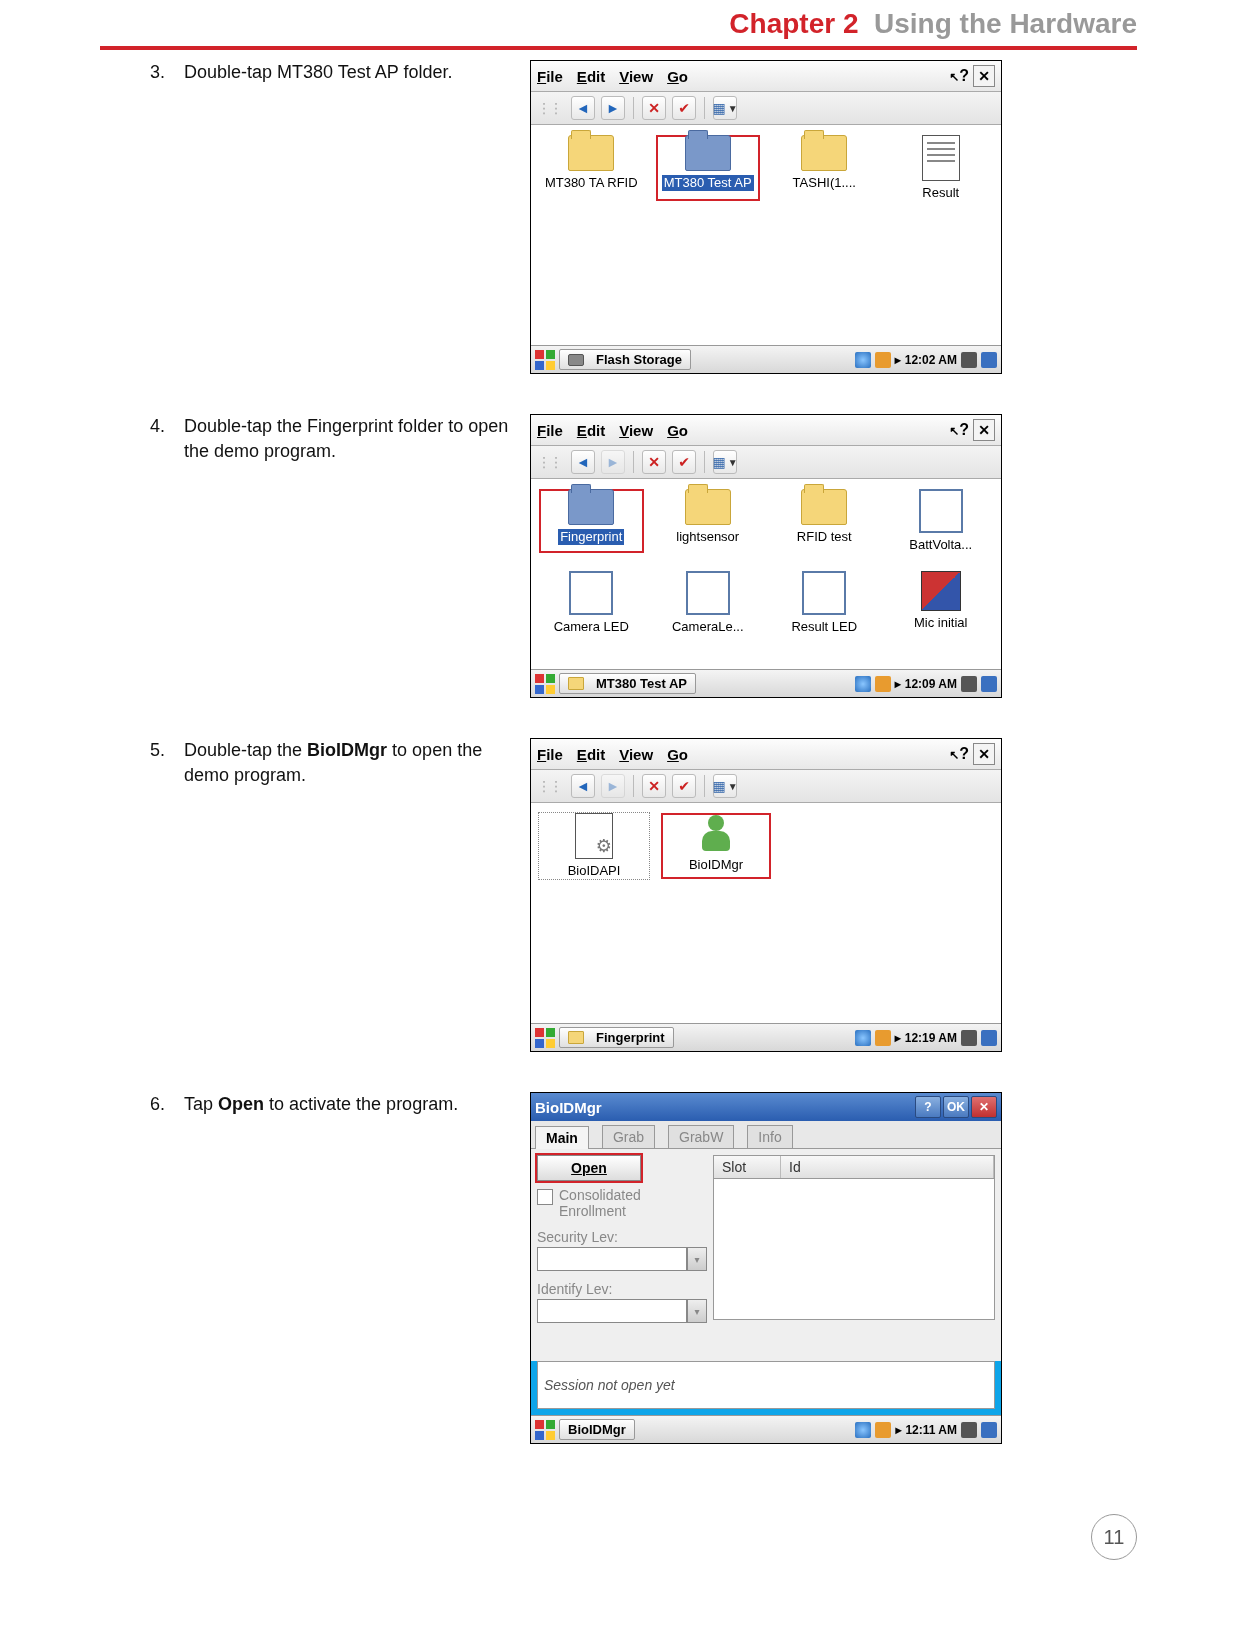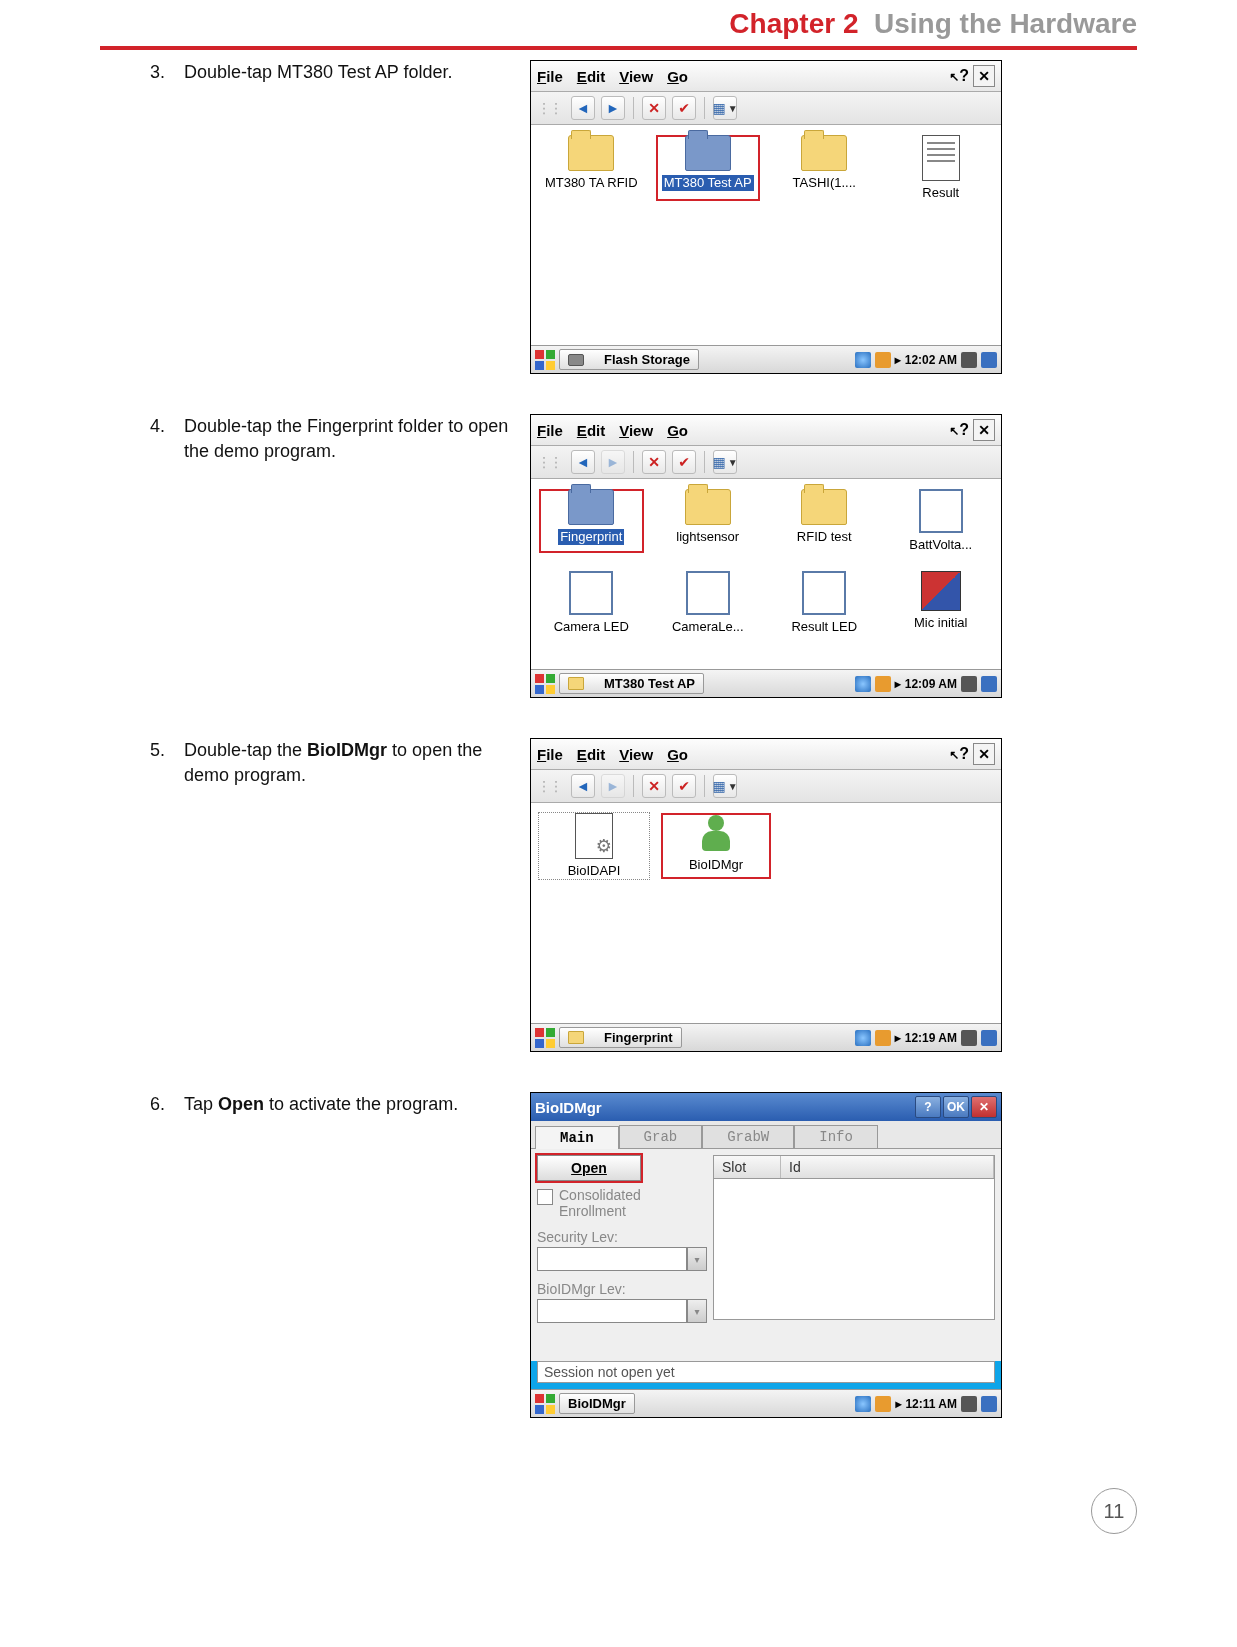--- a/index.html
+++ b/index.html
@@ -188,58 +188,58 @@
     border-top: 1px solid #999;
     font-size: 13px;
     font-weight: bold;
   }
   .start-flag{
     width:20px;height:20px;margin-right:4px;position:relative;
   }
   .start-flag::before{content:"";position:absolute;left:0;top:0;width:9px;height:9px;background:#d33;}
   .start-flag::after{content:"";position:absolute;right:0;top:0;width:9px;height:9px;background:#3a3;box-shadow:-11px 11px 0 #36c,0 11px 0 #fc3;}
   .task-btn{
-    background:linear-gradient(#fff,#e0e0e0);border:1px solid #999;padding:2px 8px;border-radius:2px;display:flex;align-items:center;gap:20px;
+    background:linear-gradient(#fff,#e0e0e0);border:1px solid #999;padding:2px 8px;border-radius:2px;display:flex;align-items:center;gap:12px;
   }
   .mini-folder{width:14px;height:11px;background:#f5d679;border:1px solid #c9a63a;border-radius:1px;}
   .mini-disk{width:14px;height:10px;background:#888;border:1px solid #555;border-radius:2px;}
   .taskbar .spacer{flex:1;}
   .tray{display:flex;align-items:center;gap:4px;font-weight:bold;font-size:12px;}
   .tray-icon{width:16px;height:16px;}
   .tray-icon.net{background:radial-gradient(#8ac6ff,#2a70c0);border-radius:2px;}
   .tray-icon.vol{background:#e89b2f;border-radius:2px;}
   .tray-icon.kb{background:#555;border-radius:2px;}
   .tray-icon.scr{background:#3a70c0;border-radius:2px;}
   
   .titlebar{
     background:linear-gradient(#5a8bd0,#2a5db0);color:#fff;display:flex;align-items:center;padding:3px 4px;font-weight:bold;font-size:15px;
   }
   .titlebar .spacer{flex:1;}
   .title-btn{width:24px;height:20px;border:1px solid #2a4a80;background:linear-gradient(#8ab0e0,#4a7ac0);color:#fff;display:flex;align-items:center;justify-content:center;font-size:12px;font-weight:bold;border-radius:2px;margin-left:2px;}
   .title-btn.close{background:linear-gradient(#e07070,#c03030);}
   .tabs{display:flex;background:#e8e8e8;border-bottom:1px solid #999;padding-top:4px;padding-left:4px;}
-  .tab{padding:3px 24px;border:1px solid #999;border-bottom:none;background:#e0e0e0;font-size:14px;color:#888;margin-right:0;font-family:Liberation Mono, monospace;}
+  .tab{padding:3px 10px;border:1px solid #999;border-bottom:none;background:#e0e0e0;font-size:14px;color:#888;margin-right:13px;}
   .tab.active{background:#f4f4f4;color:#000;font-weight:bold;position:relative;top:1px;}
   .app-body{background:#efefef;padding:6px;display:flex;gap:6px;min-height:200px;}
   .app-left{width:170px;}
   .app-mid{flex:1;}
   .app-right{width:110px;display:flex;flex-direction:column;gap:4px;}
   .btn3d{border:1px solid #888;background:linear-gradient(#fff,#ddd);padding:4px 6px;font-size:14px;text-align:center;color:#555;}
   .btn3d.active{color:#000;font-weight:bold;}
   .btn3d.redbox{outline:2px solid #d2232a;}
   .chk-row{display:flex;align-items:flex-start;gap:6px;color:#888;font-size:14px;margin-top:6px;}
   .chk{width:14px;height:14px;border:1px solid #888;background:#fff;flex-shrink:0;margin-top:2px;}
   .lbl{color:#888;font-size:14px;margin-top:10px;}
   .combo{display:flex;margin-top:2px;}
   .combo-box{flex:1;height:22px;border:1px solid #888;background:#fff;}
   .combo-arrow{width:18px;height:22px;border:1px solid #888;background:linear-gradient(#eee,#ccc);display:flex;align-items:center;justify-content:center;font-size:10px;color:#888;}
   .list-head{display:flex;border:1px solid #999;background:linear-gradient(#f8f8f8,#e0e0e0);}
   .list-head div{padding:3px 8px;border-right:1px solid #bbb;font-size:14px;color:#333;}
   .list-body{border:1px solid #999;border-top:none;height:140px;background:#fff;}
-  .status-row{border:1px solid #999;background:#fff;padding:2px 6px;font-size:14px;color:#555;margin:0 6px 6px 6px;}
+  .status-row{border:1px solid #999;background:#fff;padding:15px 6px;font-size:14px;color:#555;margin:0 6px 6px 6px;font-style:italic;}
   .page-num{
     position:absolute;right:100px;bottom:4px;width:44px;height:44px;border:1px solid #999;border-radius:50%;
     display:flex;align-items:center;justify-content:center;font-size:20px;color:#555;background:#fff;
   }
   .grip{color:#aaa;letter-spacing:-2px;margin-right:4px;}
 </style>
 </head>
 <body>
 
 <div class="page">
@@ -434,21 +434,21 @@
             <div class="btn3d active redbox" style="width:90px;text-decoration:underline;">Open</div>
             <div class="chk-row">
               <div class="chk"></div>
               <div>Consolidated Enrollment</div>
             </div>
             <div class="lbl">Security Lev:</div>
             <div class="combo">
                 <div class="combo-box"></div>
                 <div class="combo-arrow">▾</div>
               </div>
-            <div class="lbl">BioIDMgr Lev:</div>
+            <div class="lbl">Identify Lev:</div>
             <div class="combo">
                 <div class="combo-box"></div>
                 <div class="combo-arrow">▾</div>
               </div>
           </div>
           <div class="app-mid">
             <div class="list-head">
               <div style="width:50px">Slot</div>
               <div style="flex:1">Id</div>
             </div>

